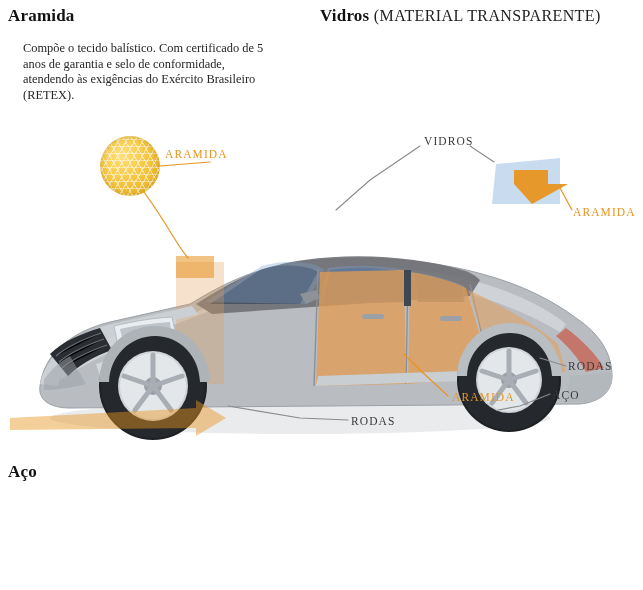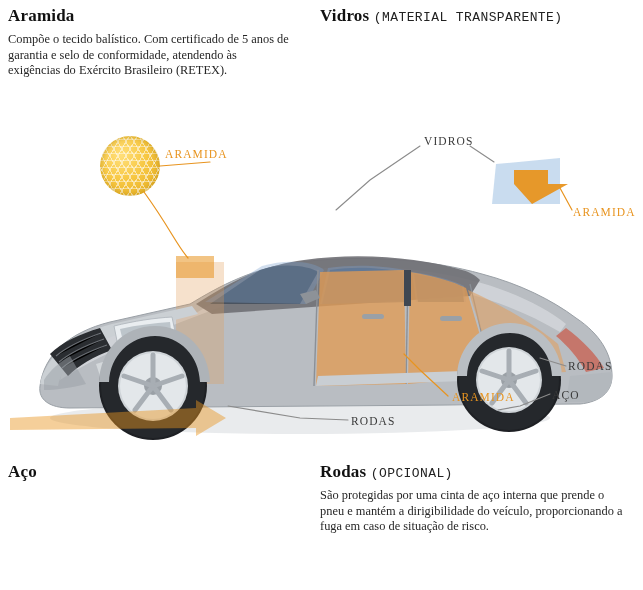--- a/index.html
+++ b/index.html
@@ -29,28 +29,27 @@
   .block h2 {
     margin: 0 0 6px 0;
     font-family: "Liberation Serif", serif;
     font-weight: 700;
     font-size: 17px;
     letter-spacing: .2px;
     color: #111;
   }
   .block h2 .sub {
     font-weight: 400;
-    font-size: 13px;
+    font-size: 16px;
     letter-spacing: .4px;
     text-transform: uppercase;
     color: #222;
-    font-family: Liberation Mono, monospace;
   }
   .block p {
-    margin: 0;
+    margin: 15px;
     font-size: 12.4px;
     line-height: 15.6px;
     color: #262626;
     text-align: left;
   }
 
   #block-aramida  { left: 8px;   top: 6px;   width: 282px; }
   #block-vidros   { left: 320px; top: 6px;   width: 310px; }
   #block-aco      { left: 8px;   top: 462px; width: 300px; }
   #block-rodas    { left: 320px; top: 462px; width: 310px; }
@@ -118,27 +117,20 @@
     <h2>
       <span>Vidros</span>
       <span class="sub">(MATERIAL TRANSPARENTE)</span>
     </h2>
   </div>
 
   <div class="block" id="block-aco">
     <h2><span>Aço</span></h2>
   </div>
 
-  <div class="block" id="block-rodas">
-    <h2>
-      <span>Rodas</span>
-      <span class="sub">(OPCIONAL)</span>
-    </h2>
-    <p>São protegidas por uma cinta de aço interna que prende o pneu e mantém a dirigibilidade do veículo, proporcionando a fuga em caso de situação de risco.</p>
-  </div>
 
   <div class="illus">
 
     <div class="swatch"></div>
 
     <svg class="lines" viewBox="0 0 643 340">
 
       <ellipse cx="300" cy="300" rx="250" ry="16" fill="#cfd3d6" opacity=".45"></ellipse>
 
       <g>

